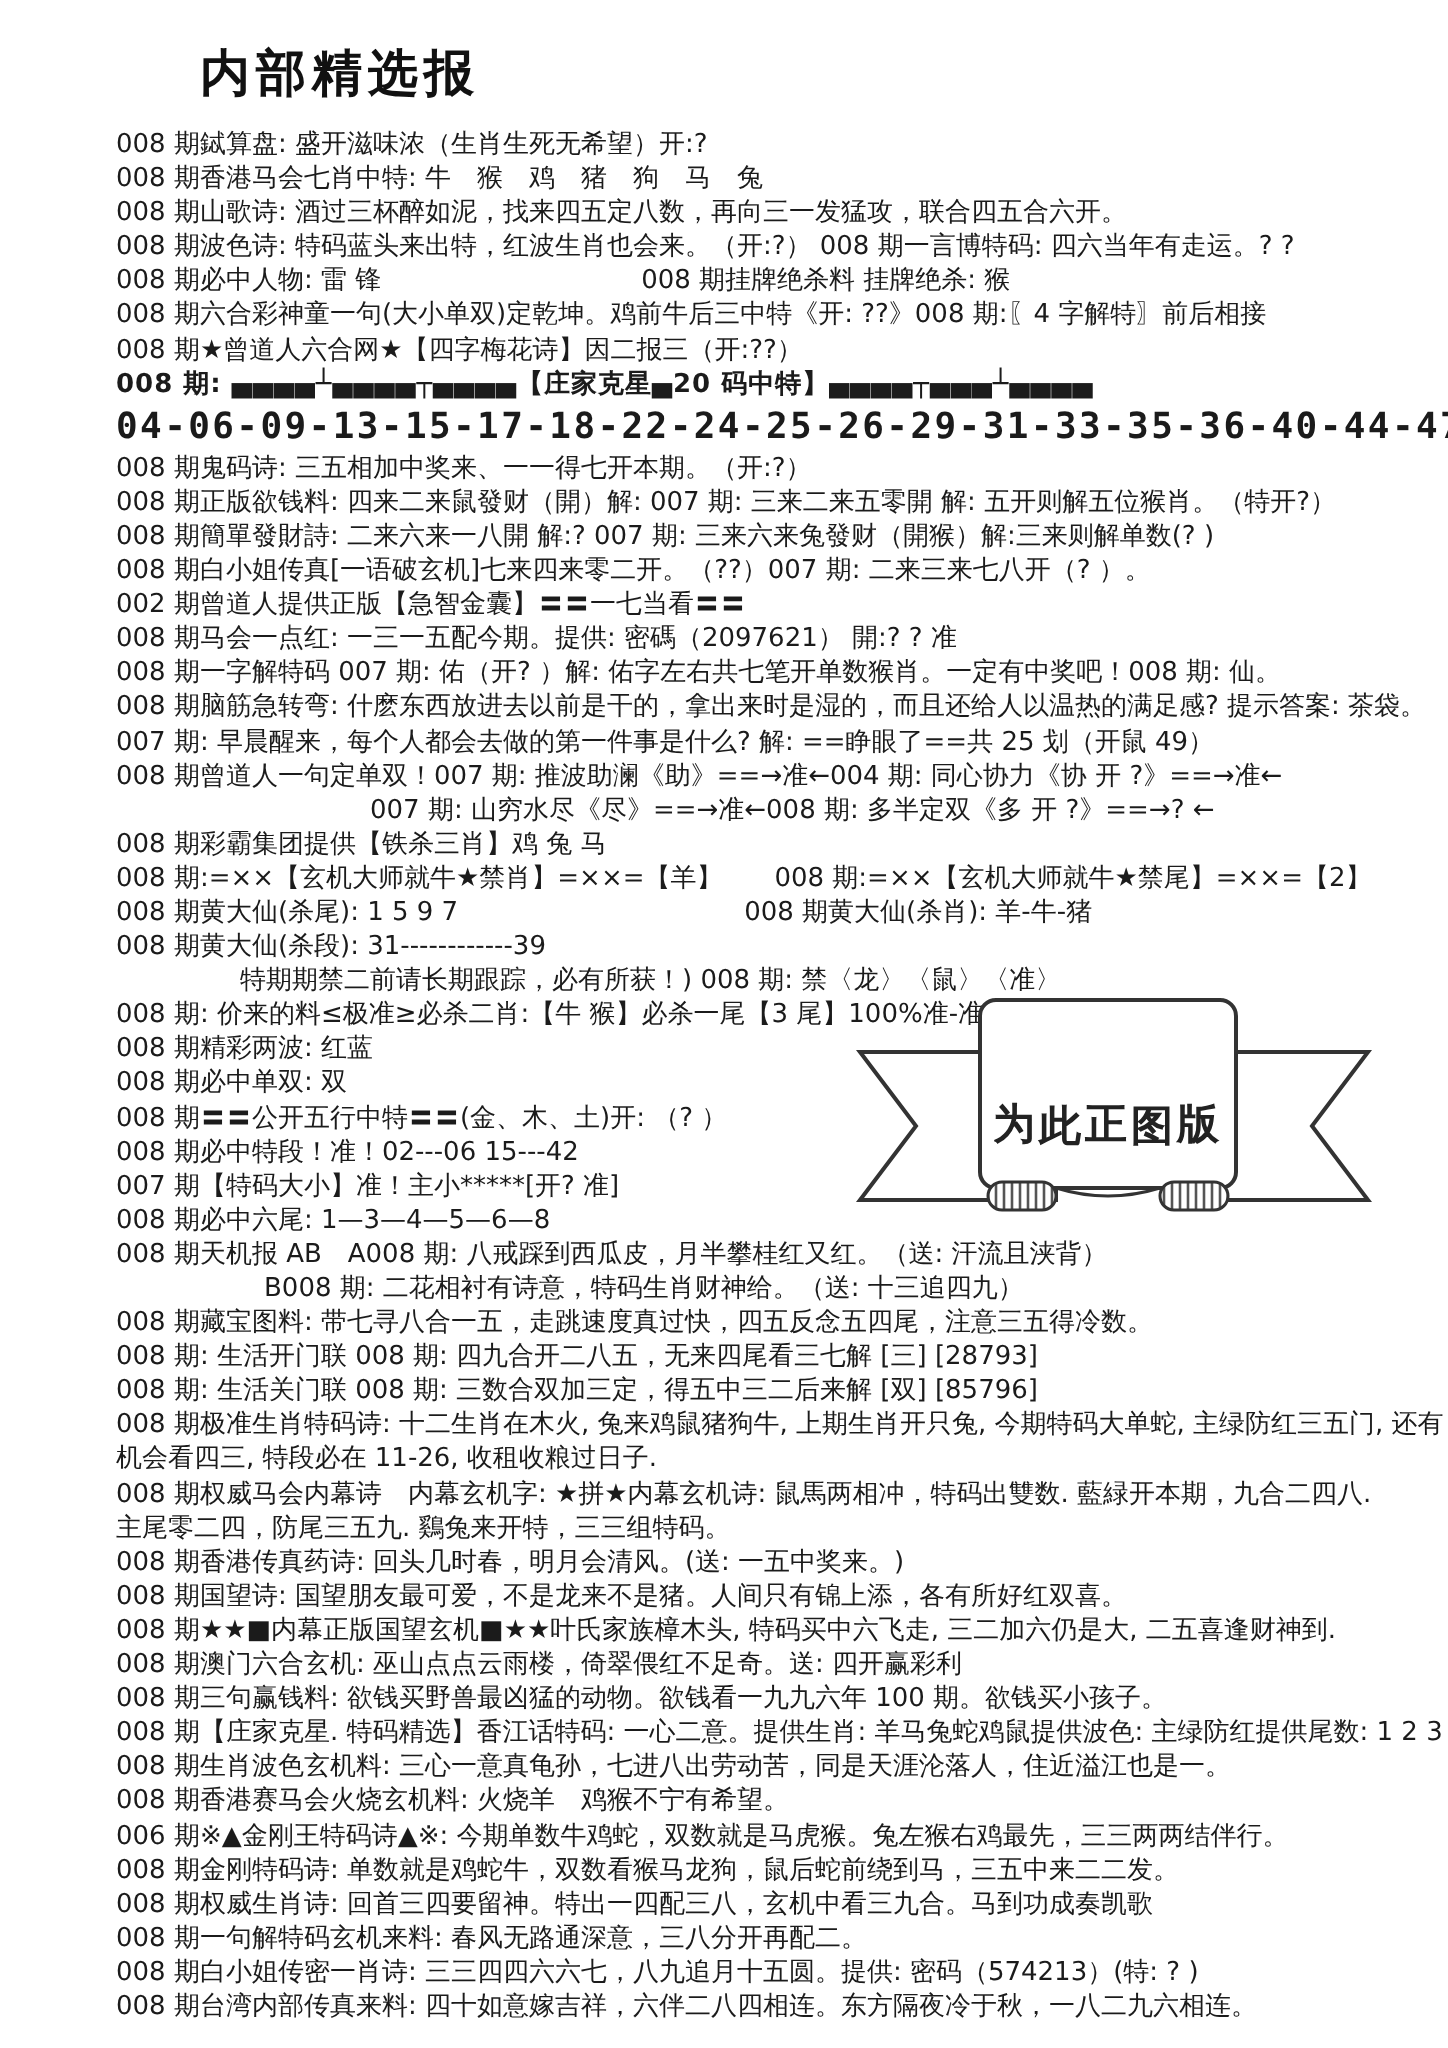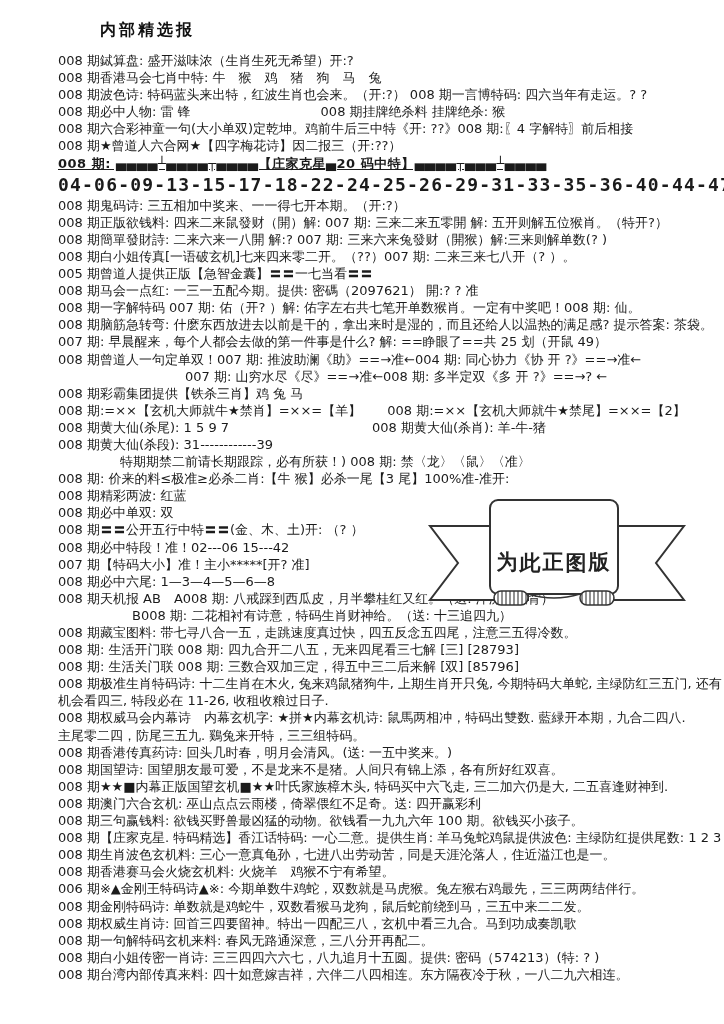--- a/index.html
+++ b/index.html
@@ -2,26 +2,26 @@
 <html><head>
 <meta charset="utf-8">
 <style>
   html,body{margin:0;padding:0;}
   body{
     width:724px;height:1024px;background:#ffffff;overflow:hidden;position:relative;
     font-family:"DejaVu Sans","Liberation Sans",sans-serif;color:#1b1b1b;
   }
   .page{position:absolute;inset:0;}
   .title{
-    font-size:16px;font-weight:bold;letter-spacing:3px;
+    font-size:25px;font-weight:bold;letter-spacing:3px;
     margin:20px 0 11px 100px;color:#111;
   }
   .lines{margin-left:58px;margin-right:2px;}
   .ln{font-size:13px;line-height:17.1px;white-space:nowrap;}
-  .bars{font-weight:bold;letter-spacing:0.5px;text-decoration:underline;}
+  .bars{font-weight:bold;letter-spacing:0.5px;}
   .big{
     font-size:18px;line-height:25px;font-weight:bold;letter-spacing:1.2px;
     font-family:"DejaVu Sans Mono","Liberation Mono",monospace;
   }
   .i185{padding-left:127px;}
   .i120{padding-left:62px;}
   .i132{padding-left:74px;}
   .banner{position:absolute;left:424px;top:496px;width:266px;height:126px;}
   .banner svg{position:absolute;left:0;top:0;}
   .btxt{
@@ -34,31 +34,32 @@
 </head>
 <body>
 
 <div class="page">
 
   <h1 class="title">内部精选报</h1>
 
   <div id="lines" class="lines">
       <div class="ln">008 期鋱算盘: 盛开滋味浓（生肖生死无希望）开:?</div>
       <div class="ln">008 期香港马会七肖中特: 牛　猴　鸡　猪　狗　马　兔</div>
+      <div class="ln">008 期山歌诗: 酒过三杯醉如泥，找来四五定八数，再向三一发猛攻，联合四五合六开。</div>
       <div class="ln">008 期波色诗: 特码蓝头来出特，红波生肖也会来。（开:?）  008 期一言博特码: 四六当年有走运。? ?</div>
       <div class="ln">008 期必中人物: 雷 锋　　　　　　　　　　008 期挂牌绝杀料 挂牌绝杀: 猴</div>
       <div class="ln">008 期六合彩神童一句(大小单双)定乾坤。鸡前牛后三中特《开: ??》008 期:〖4 字解特〗前后相接</div>
       <div class="ln">008 期★曾道人六合网★【四字梅花诗】因二报三（开:??）</div>
       <div class="ln bars">008 期: ▄▄▄▄┴▄▄▄▄┬▄▄▄▄【庄家克星▄20 码中特】▄▄▄▄┬▄▄▄┴▄▄▄▄</div>
       <div class="ln big">04-06-09-13-15-17-18-22-24-25-26-29-31-33-35-36-40-44-47-48</div>
       <div class="ln">008 期鬼码诗: 三五相加中奖来、一一得七开本期。（开:?）</div>
       <div class="ln">008 期正版欲钱料: 四来二来鼠發财（開）解: 007 期: 三来二来五零開 解: 五开则解五位猴肖。（特开?）</div>
       <div class="ln">008 期簡單發財詩: 二来六来一八開 解:? 007 期: 三来六来兔發财（開猴）解:三来则解单数(? )</div>
       <div class="ln">008 期白小姐传真[一语破玄机]七来四来零二开。（??）007 期: 二来三来七八开（? ）。</div>
-      <div class="ln">005 期曾道人提供正版【急智金囊】〓〓一七当看〓〓</div>
+      <div class="ln">002 期曾道人提供正版【急智金囊】〓〓一七当看〓〓</div>
       <div class="ln">008 期马会一点红: 一三一五配今期。提供: 密碼（2097621） 開:? ? 准</div>
       <div class="ln">008 期一字解特码 007 期: 佑（开? ）解: 佑字左右共七笔开单数猴肖。一定有中奖吧！008 期: 仙。</div>
       <div class="ln">008 期脑筋急转弯: 什麽东西放进去以前是干的，拿出来时是湿的，而且还给人以温热的满足感? 提示答案: 茶袋。</div>
       <div class="ln">007 期: 早晨醒来，每个人都会去做的第一件事是什么? 解: ==睁眼了==共 25 划（开鼠 49）</div>
       <div class="ln">008 期曾道人一句定单双！007 期: 推波助澜《助》==→准←004 期: 同心协力《协 开 ?》==→准←</div>
       <div class="ln i185">007 期: 山穷水尽《尽》==→准←008 期: 多半定双《多 开 ?》==→? ←</div>
       <div class="ln">008 期彩霸集团提供【铁杀三肖】鸡 兔 马</div>
       <div class="ln">008 期:=××【玄机大师就牛★禁肖】=××=【羊】　　008 期:=××【玄机大师就牛★禁尾】=××=【2】</div>
       <div class="ln">008 期黄大仙(杀尾): 1 5 9 7　　　　　　　　　　　008 期黄大仙(杀肖): 羊-牛-猪</div>
       <div class="ln">008 期黄大仙(杀段): 31------------39</div>

